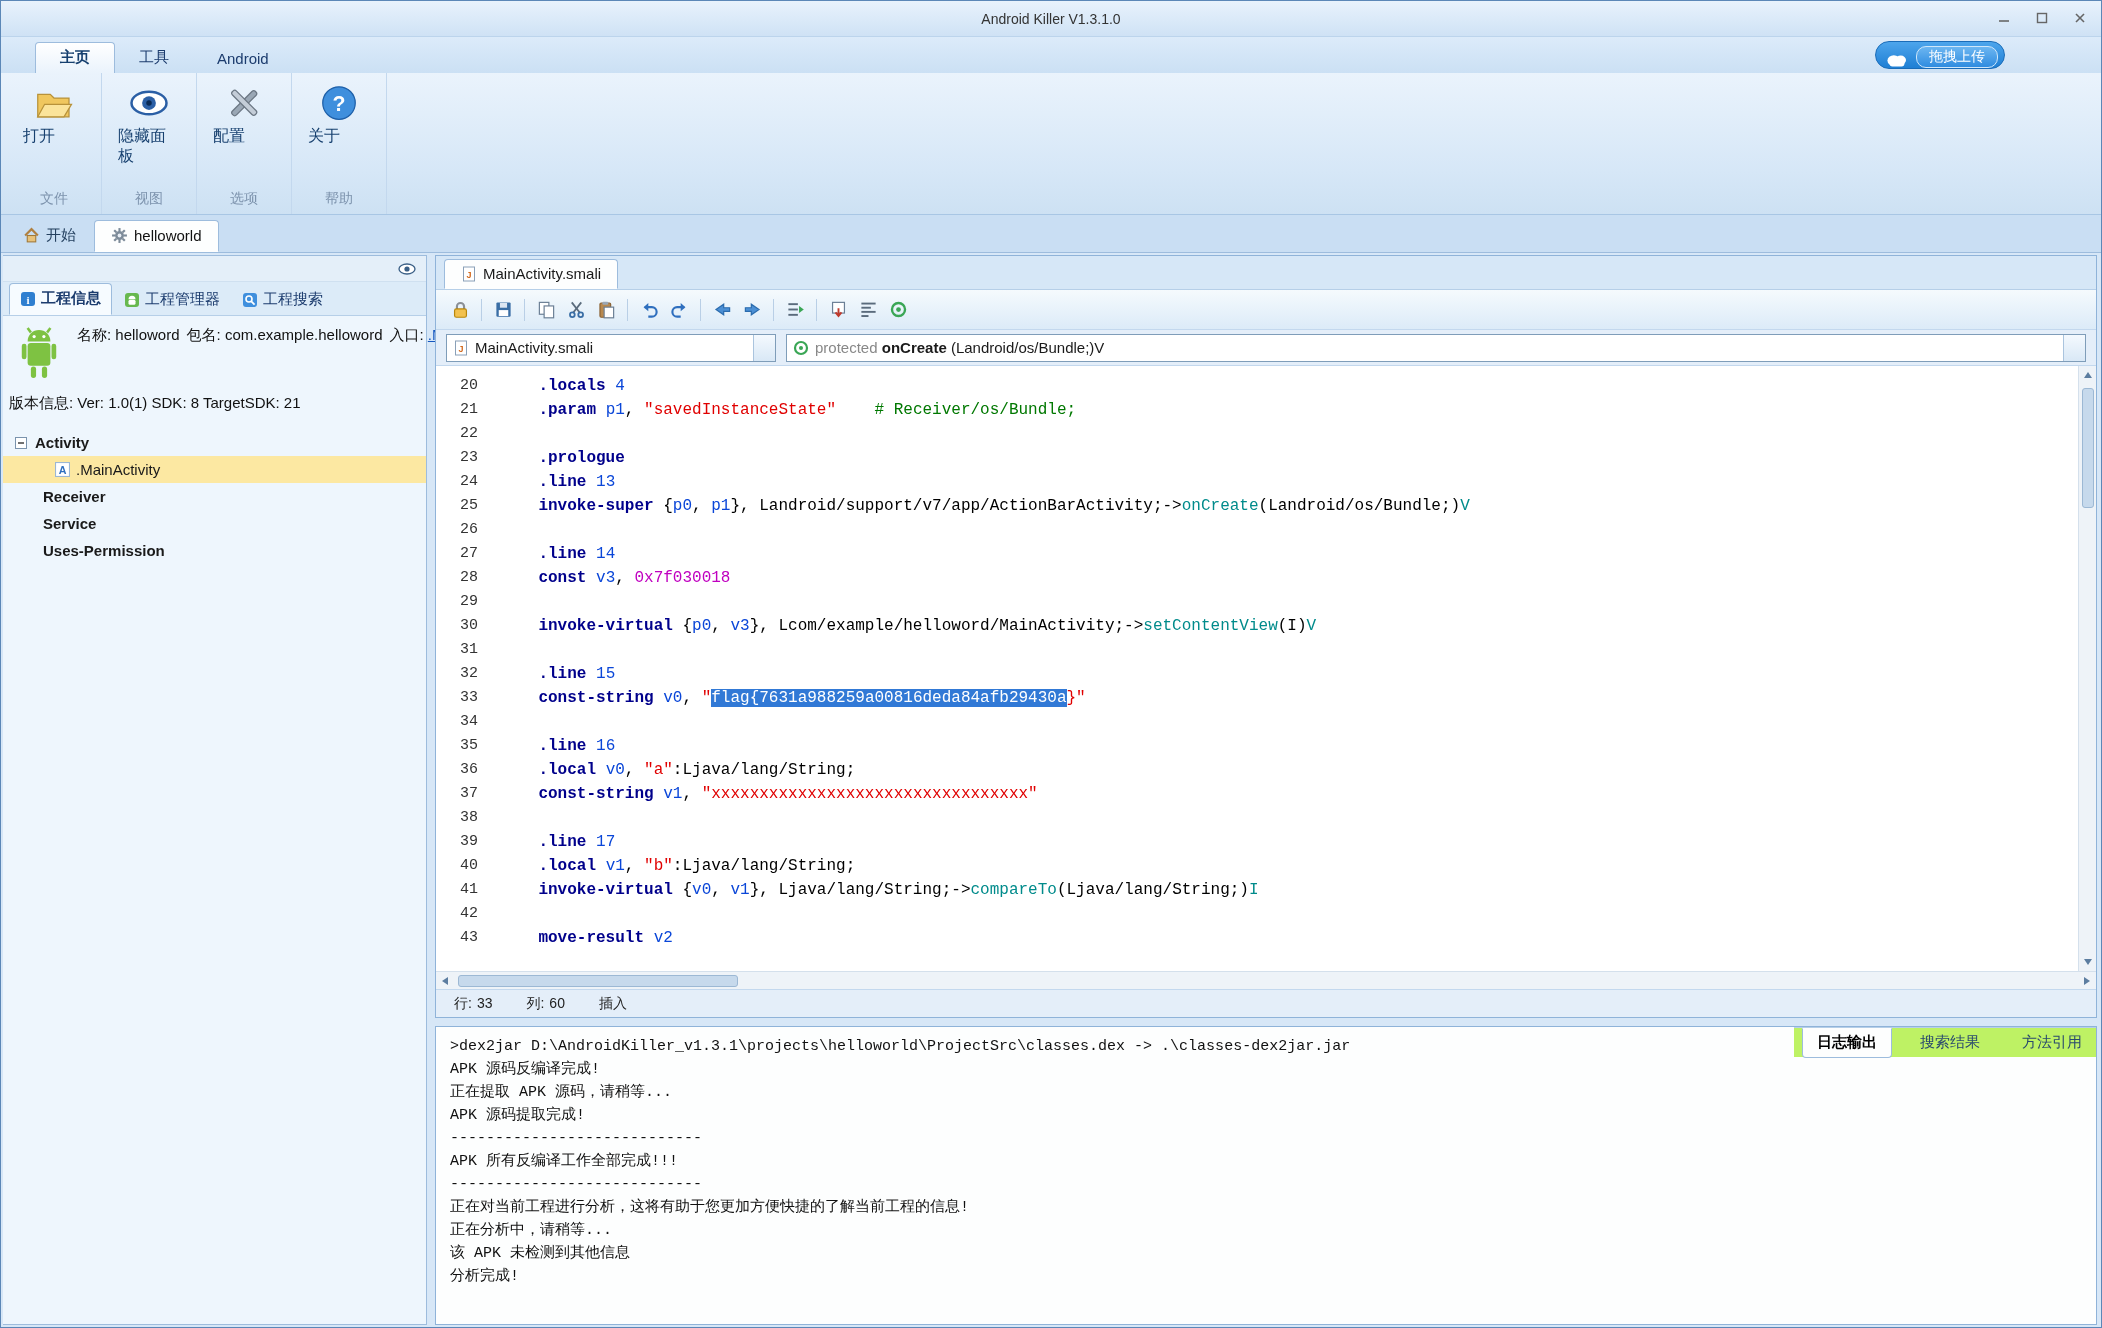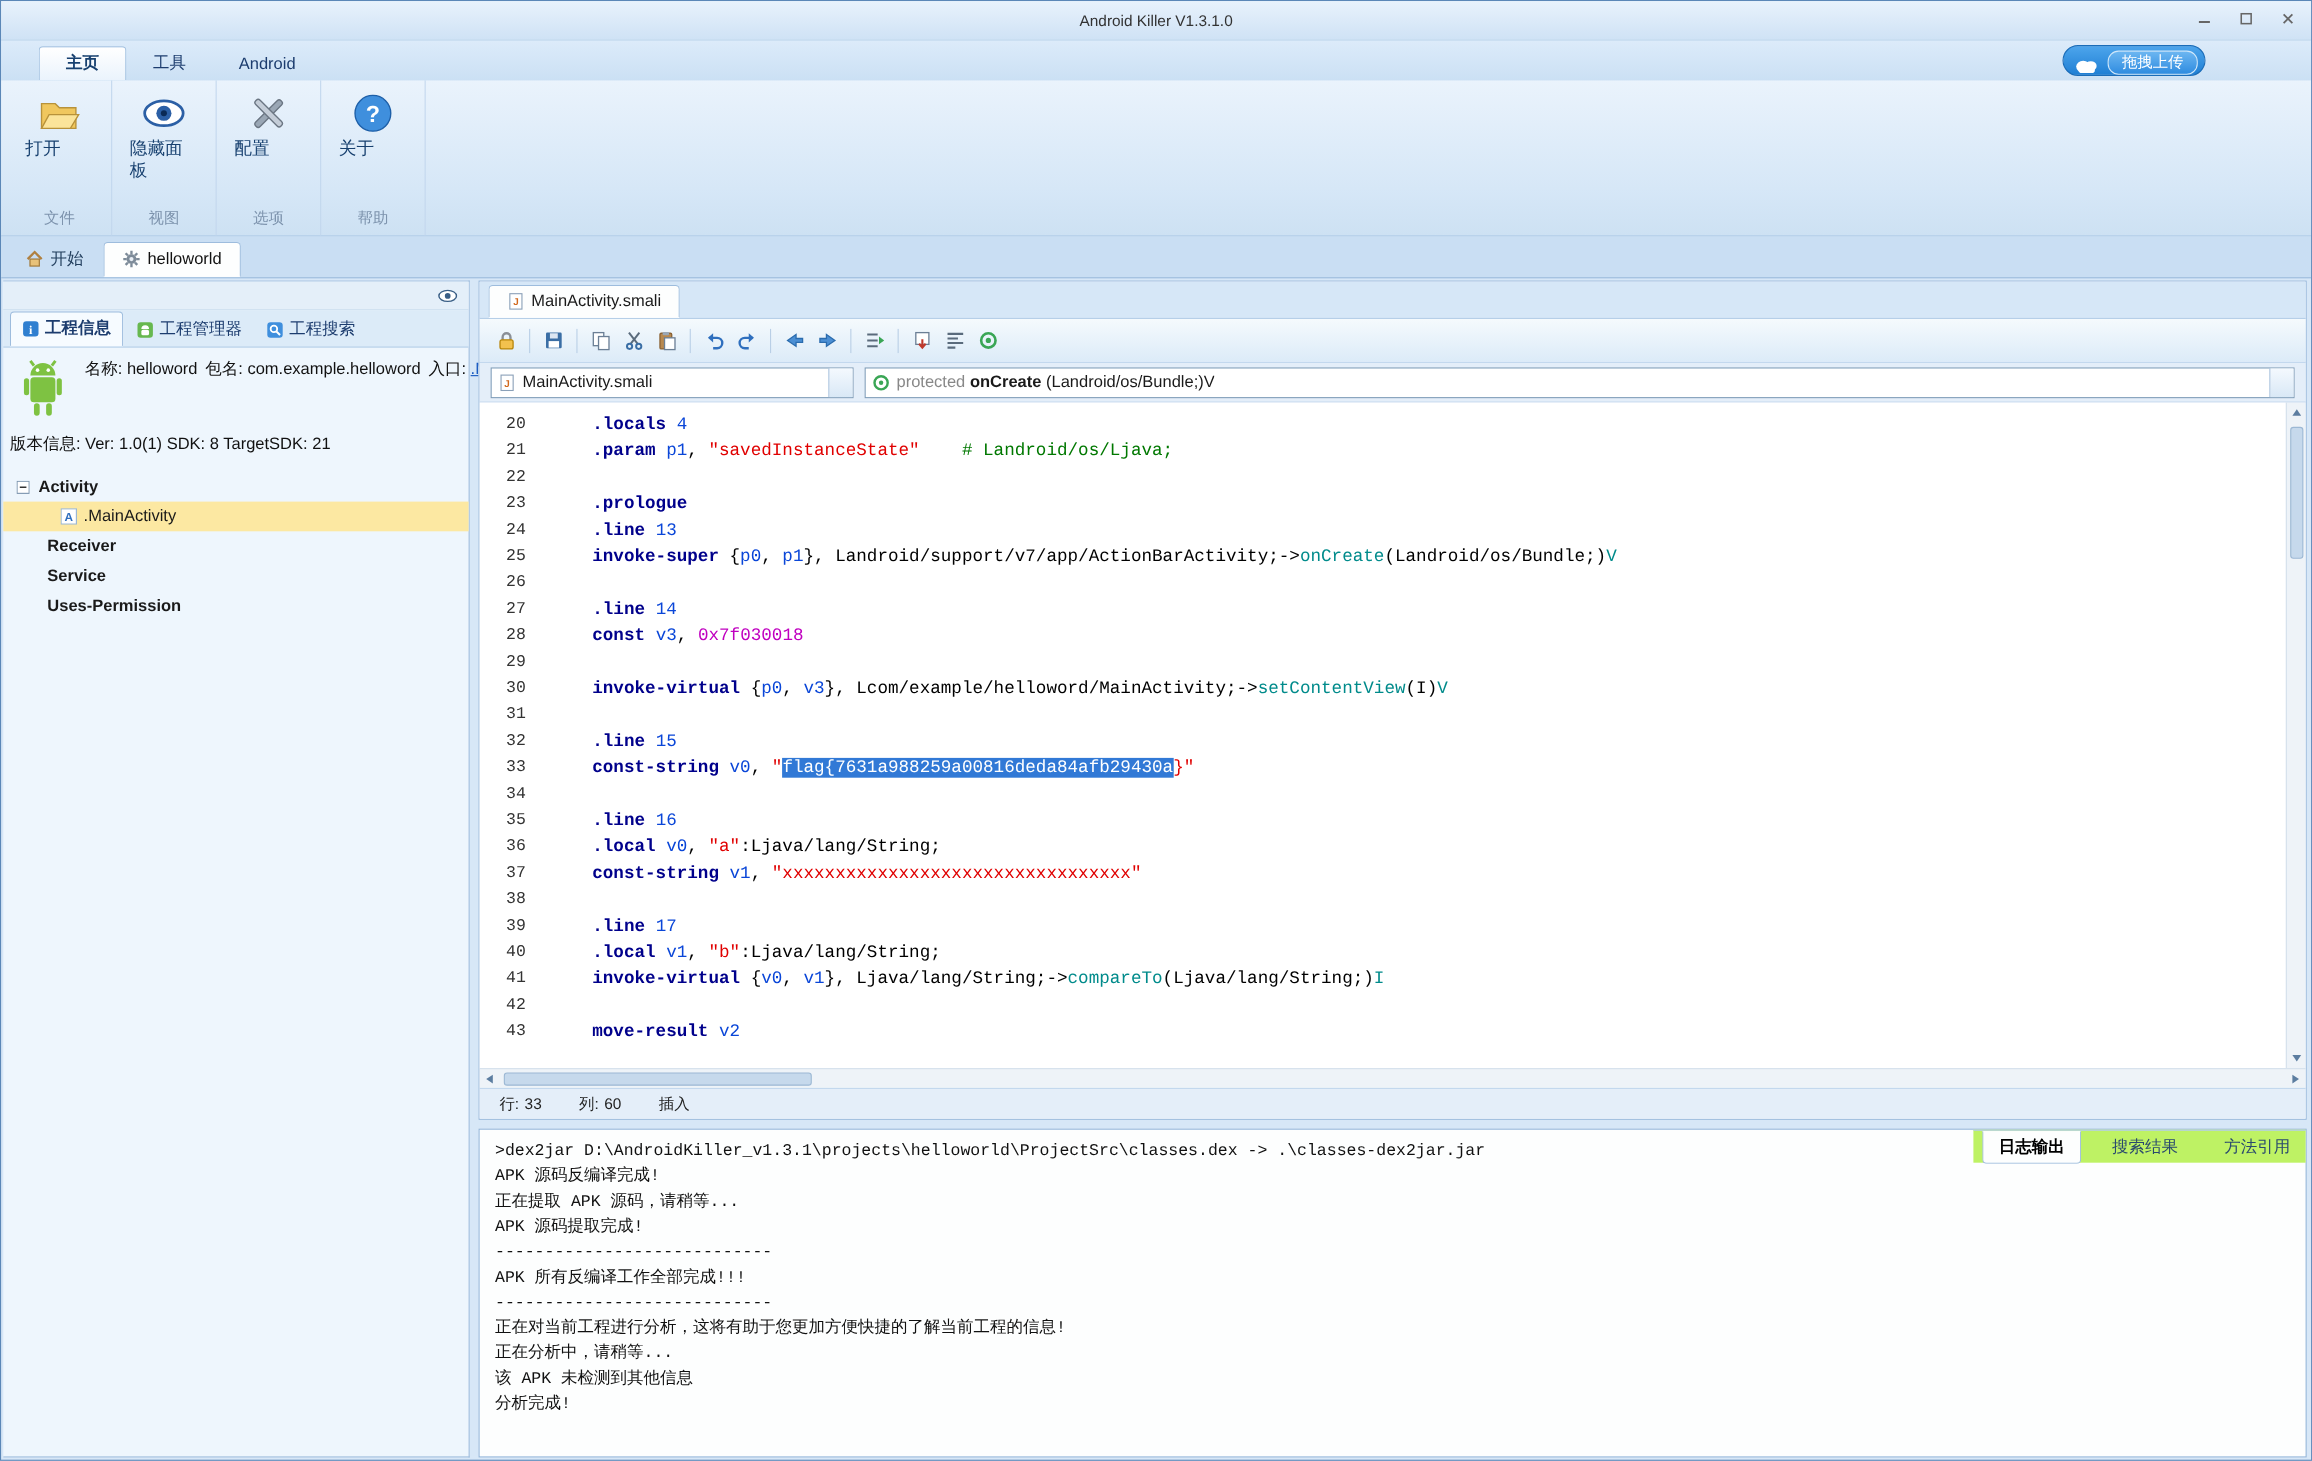--- a/index.html
+++ b/index.html
@@ -565,21 +565,21 @@
             </span>
             <span class="dd-btn">
                 <span class="dd-arrow"></span>
               </span>
           </div>
         </div>
 
         <div class="code-wrap">
           <div class="code-area">
               <div class="code-line"><span class="gutter">20</span><span class="code-text"><span class="tk-t">    </span><span class="tk-k">.locals</span><span class="tk-t"> </span><span class="tk-n">4</span></span></div>
-              <div class="code-line"><span class="gutter">21</span><span class="code-text"><span class="tk-t">    </span><span class="tk-k">.param</span><span class="tk-t"> </span><span class="tk-r">p1</span><span class="tk-t">, </span><span class="tk-s">"savedInstanceState"</span><span class="tk-t">    </span><span class="tk-c"># Landroid/os/Ljava;</span></span></div>
+              <div class="code-line"><span class="gutter">21</span><span class="code-text"><span class="tk-t">    </span><span class="tk-k">.param</span><span class="tk-t"> </span><span class="tk-r">p1</span><span class="tk-t">, </span><span class="tk-s">"savedInstanceState"</span><span class="tk-t">    </span><span class="tk-c"># Receiver/os/Bundle;</span></span></div>
               <div class="code-line"><span class="gutter">22</span><span class="code-text"></span></div>
               <div class="code-line"><span class="gutter">23</span><span class="code-text"><span class="tk-t">    </span><span class="tk-k">.prologue</span></span></div>
               <div class="code-line"><span class="gutter">24</span><span class="code-text"><span class="tk-t">    </span><span class="tk-k">.line</span><span class="tk-t"> </span><span class="tk-n">13</span></span></div>
               <div class="code-line"><span class="gutter">25</span><span class="code-text"><span class="tk-t">    </span><span class="tk-k">invoke-super</span><span class="tk-t"> {</span><span class="tk-r">p0</span><span class="tk-t">, </span><span class="tk-r">p1</span><span class="tk-t">}, Landroid/support/v7/app/ActionBarActivity;-&gt;</span><span class="tk-m">onCreate</span><span class="tk-t">(Landroid/os/Bundle;)</span><span class="tk-m">V</span></span></div>
               <div class="code-line"><span class="gutter">26</span><span class="code-text"></span></div>
               <div class="code-line"><span class="gutter">27</span><span class="code-text"><span class="tk-t">    </span><span class="tk-k">.line</span><span class="tk-t"> </span><span class="tk-n">14</span></span></div>
               <div class="code-line"><span class="gutter">28</span><span class="code-text"><span class="tk-t">    </span><span class="tk-k">const</span><span class="tk-t"> </span><span class="tk-r">v3</span><span class="tk-t">, </span><span class="tk-h">0x7f030018</span></span></div>
               <div class="code-line"><span class="gutter">29</span><span class="code-text"></span></div>
               <div class="code-line"><span class="gutter">30</span><span class="code-text"><span class="tk-t">    </span><span class="tk-k">invoke-virtual</span><span class="tk-t"> {</span><span class="tk-r">p0</span><span class="tk-t">, </span><span class="tk-r">v3</span><span class="tk-t">}, Lcom/example/helloword/MainActivity;-&gt;</span><span class="tk-m">setContentView</span><span class="tk-t">(I)</span><span class="tk-m">V</span></span></div>
               <div class="code-line"><span class="gutter">31</span><span class="code-text"></span></div>

